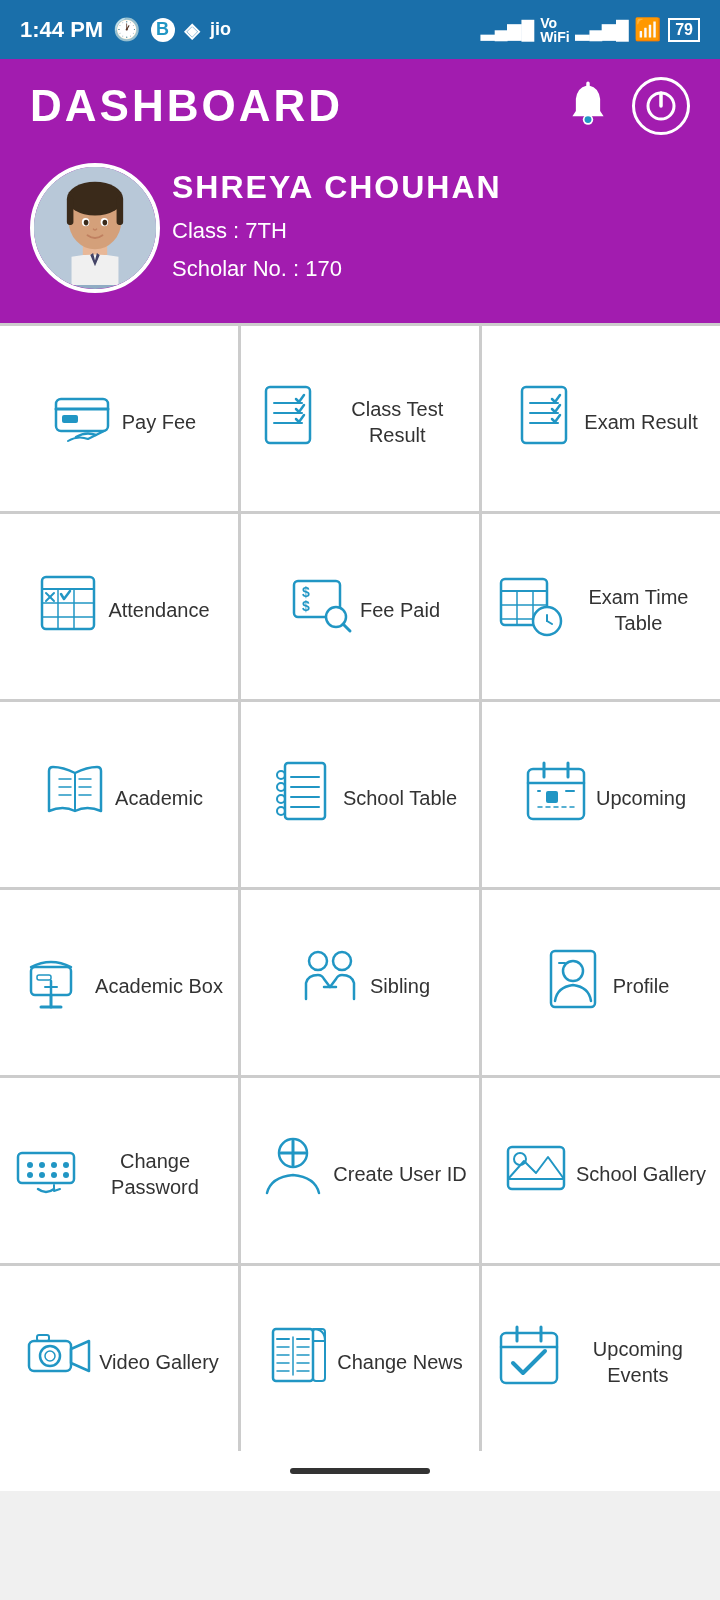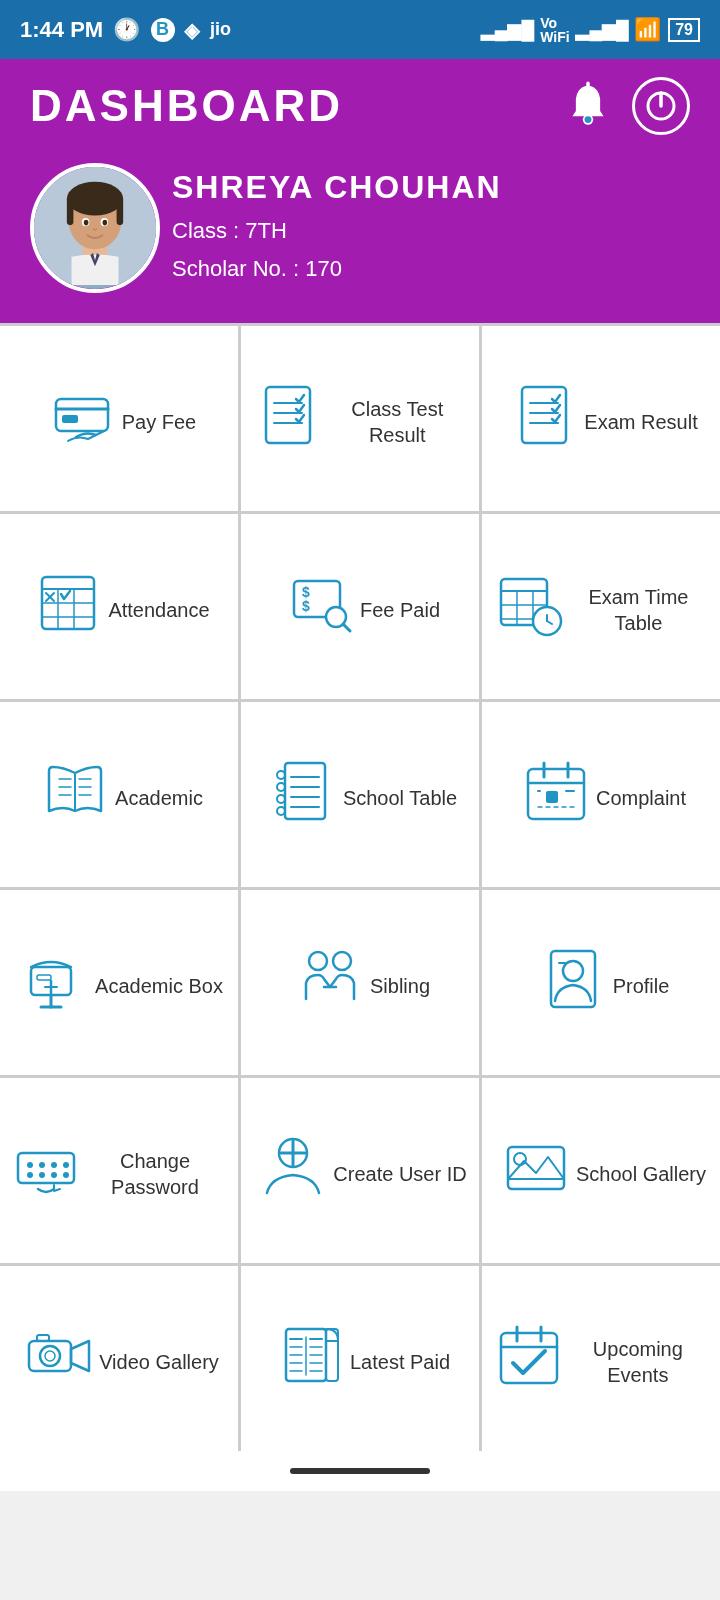--- a/index.html
+++ b/index.html
@@ -381,21 +381,21 @@
         <rect x="8" y="14" width="56" height="50" rx="5" stroke="#2196c4" fill="none" stroke-width="2.5"></rect>
         <line x1="8" y1="28" x2="64" y2="28" stroke="#2196c4" stroke-width="2.5"></line>
         <line x1="24" y1="8" x2="24" y2="22" stroke="#2196c4" stroke-width="3" stroke-linecap="round"></line>
         <line x1="48" y1="8" x2="48" y2="22" stroke="#2196c4" stroke-width="3" stroke-linecap="round"></line>
         <rect x="26" y="36" width="12" height="12" rx="2" fill="#2196c4" stroke="none"></rect>
         <line x1="18" y1="36" x2="20" y2="36" stroke="#2196c4" stroke-width="2"></line>
         <line x1="46" y1="36" x2="54" y2="36" stroke="#2196c4" stroke-width="2"></line>
         <line x1="18" y1="52" x2="54" y2="52" stroke="#2196c4" stroke-width="1.5" stroke-dasharray="4,4"></line>
       </svg>
     </div>
-    <span class="grid-label">Complaint</span>
+    <span class="grid-label">Upcoming</span>
   </div>
 
   <div class="grid-item">
     <div class="grid-icon">
       <svg viewBox="0 0 72 72" fill="none" stroke="#2196c4" stroke-width="2.5" stroke-linecap="round" stroke-linejoin="round">
 
         <rect x="12" y="24" width="40" height="28" rx="4" stroke="#2196c4" fill="none" stroke-width="2.5"></rect>
         <path d="M12 24 Q32 14 52 24" stroke="#2196c4" fill="none" stroke-width="2.5"></path>
         <line x1="32" y1="38" x2="32" y2="52" stroke="#2196c4" stroke-width="2.5"></line>
         <line x1="26" y1="44" x2="38" y2="44" stroke="#2196c4" stroke-width="2"></line>
@@ -516,21 +516,21 @@
         <line x1="36" y1="20" x2="48" y2="20" stroke="#2196c4" stroke-width="2"></line>
         <line x1="36" y1="28" x2="48" y2="28" stroke="#2196c4" stroke-width="1.5"></line>
         <line x1="36" y1="36" x2="48" y2="36" stroke="#2196c4" stroke-width="1.5"></line>
         <line x1="36" y1="44" x2="48" y2="44" stroke="#2196c4" stroke-width="1.5"></line>
         <line x1="36" y1="52" x2="48" y2="52" stroke="#2196c4" stroke-width="1.5"></line>
 
         <path d="M52 10 L52 22 L64 22 Q64 10 52 10 Z" stroke="#2196c4" fill="none" stroke-width="2"></path>
         <rect x="52" y="10" width="12" height="52" rx="3" stroke="#2196c4" fill="none" stroke-width="2"></rect>
       </svg>
     </div>
-    <span class="grid-label">Latest Paid</span>
+    <span class="grid-label">Change News</span>
   </div>
 
   <div class="grid-item">
     <div class="grid-icon">
       <svg viewBox="0 0 72 72" fill="none" stroke="#2196c4" stroke-width="2.5" stroke-linecap="round" stroke-linejoin="round">
         <rect x="8" y="14" width="56" height="50" rx="5" stroke="#2196c4" fill="none" stroke-width="2.5"></rect>
         <line x1="8" y1="28" x2="64" y2="28" stroke="#2196c4" stroke-width="2.5"></line>
         <line x1="24" y1="8" x2="24" y2="22" stroke="#2196c4" stroke-width="3" stroke-linecap="round"></line>
         <line x1="48" y1="8" x2="48" y2="22" stroke="#2196c4" stroke-width="3" stroke-linecap="round"></line>
 

